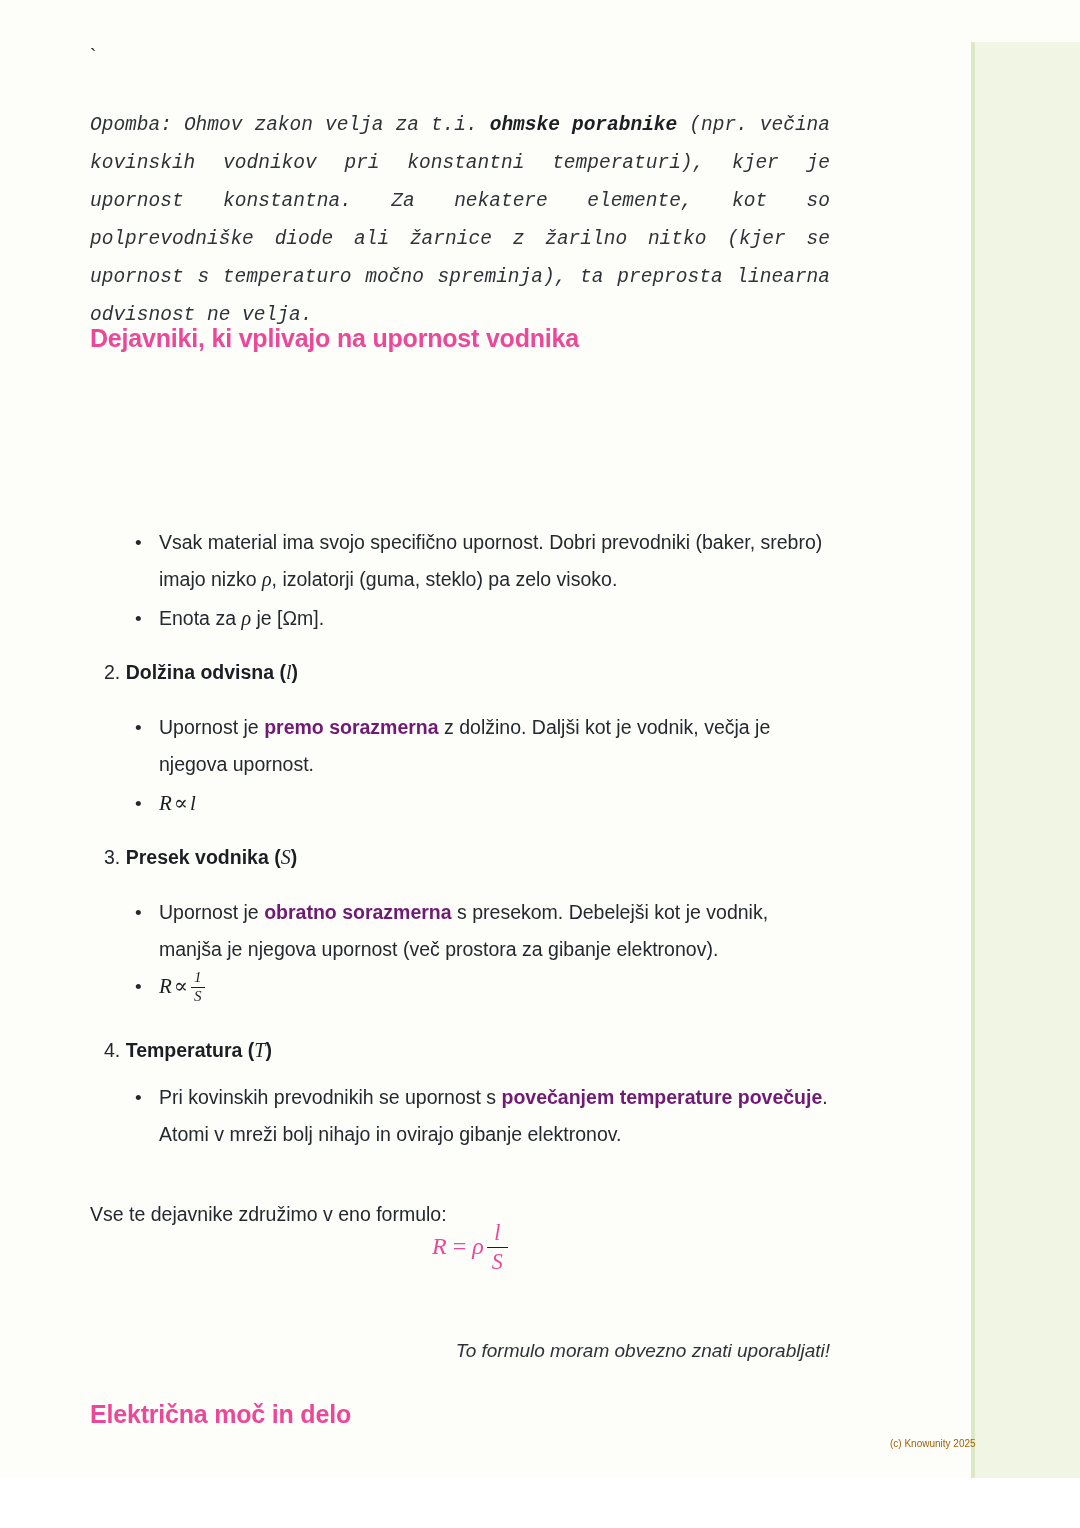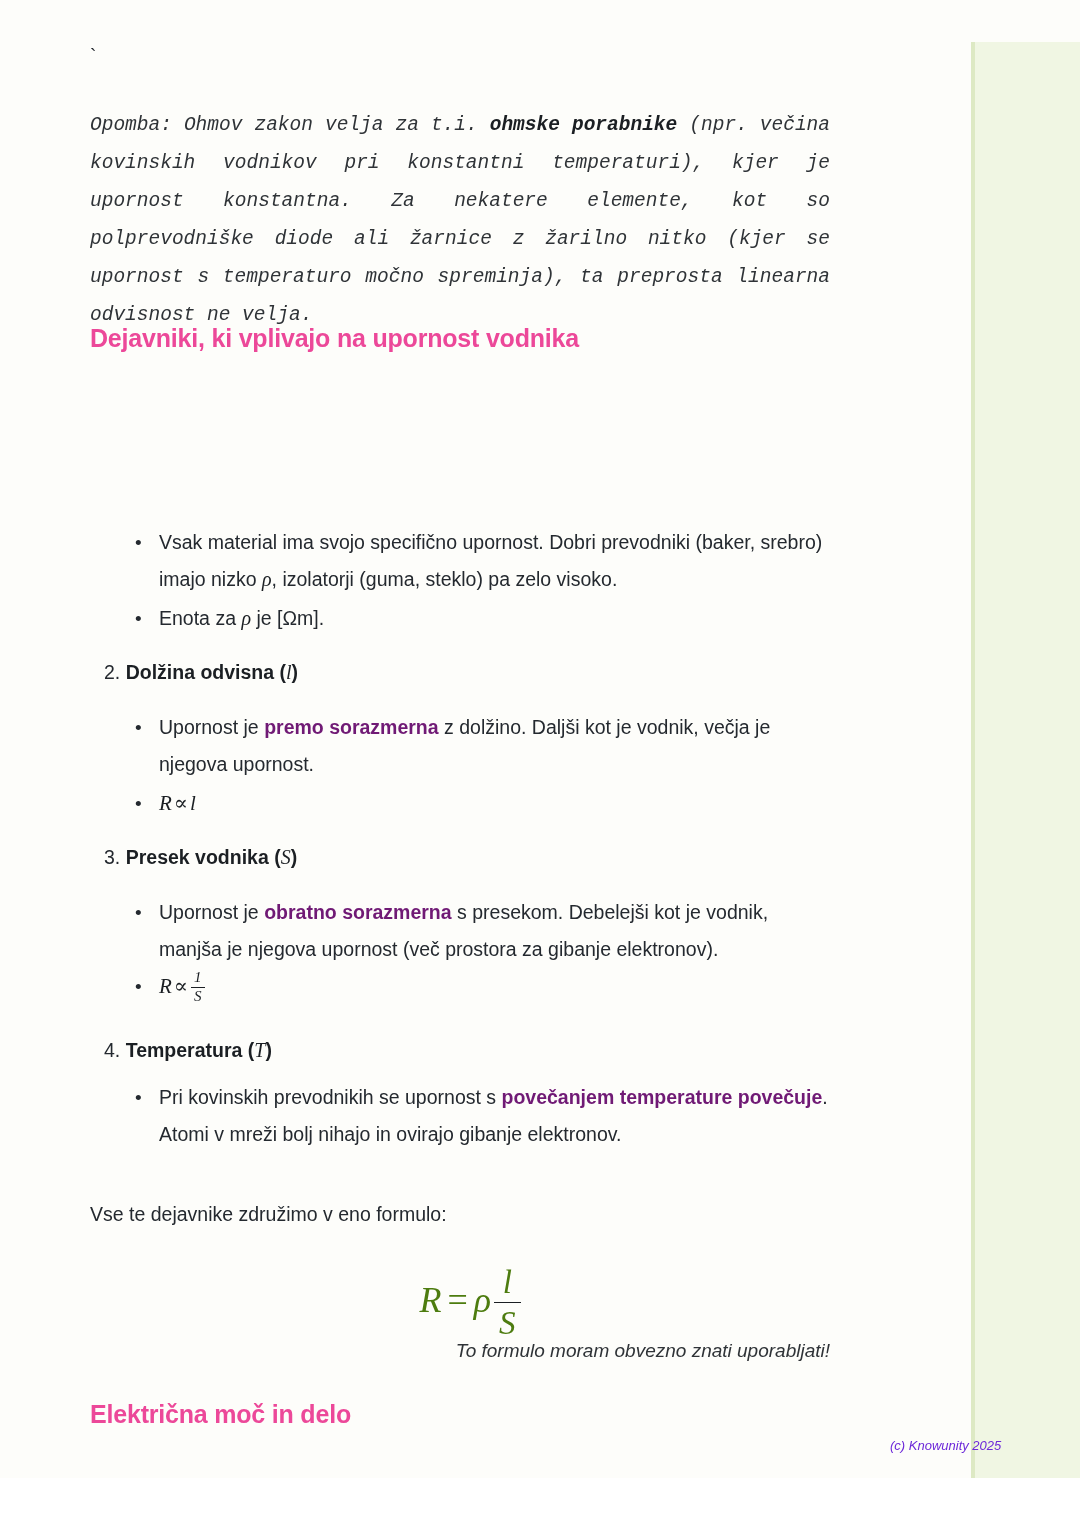--- a/index.html
+++ b/index.html
@@ -217,23 +217,22 @@
 
   
   .display-formula {
     position: absolute;
     left: 0px;
     top: 1222px;
     width: 940px;
     text-align: center;
     font-family: "Liberation Serif", "DejaVu Serif", serif;
     font-style: italic;
-    font-size: 36px;
-    color: #4d7c0f;
-    margin-top: 43px;
+    font-size: 24px;
+    color: #ec4899;
   }
   .display-formula .bigfrac {
     display: inline-block;
     vertical-align: middle;
     text-align: center;
     line-height: 1.08;
     margin-left: 3px;
     position: relative;
     top: -1px;
   }
@@ -255,25 +254,24 @@
   }
   .display-formula .eq {
     font-style: normal;
     padding: 0 6px;
   }
 
   .watermark {
     position: absolute;
     left: 890px;
     top: 1438px;
-    font-size: 13px;
-    color: #6d28d9;
+    font-size: 10px;
+    color: #a16207;
     font-family: "Liberation Sans", sans-serif;
     white-space: nowrap;
-    font-style: italic;
   }
 </style>
 </head>
 <body>
 
 <div class="page-root">
 
   <div class="paper-card"></div>
   <div class="green-band-edge"></div>
   <div class="green-band"></div>

